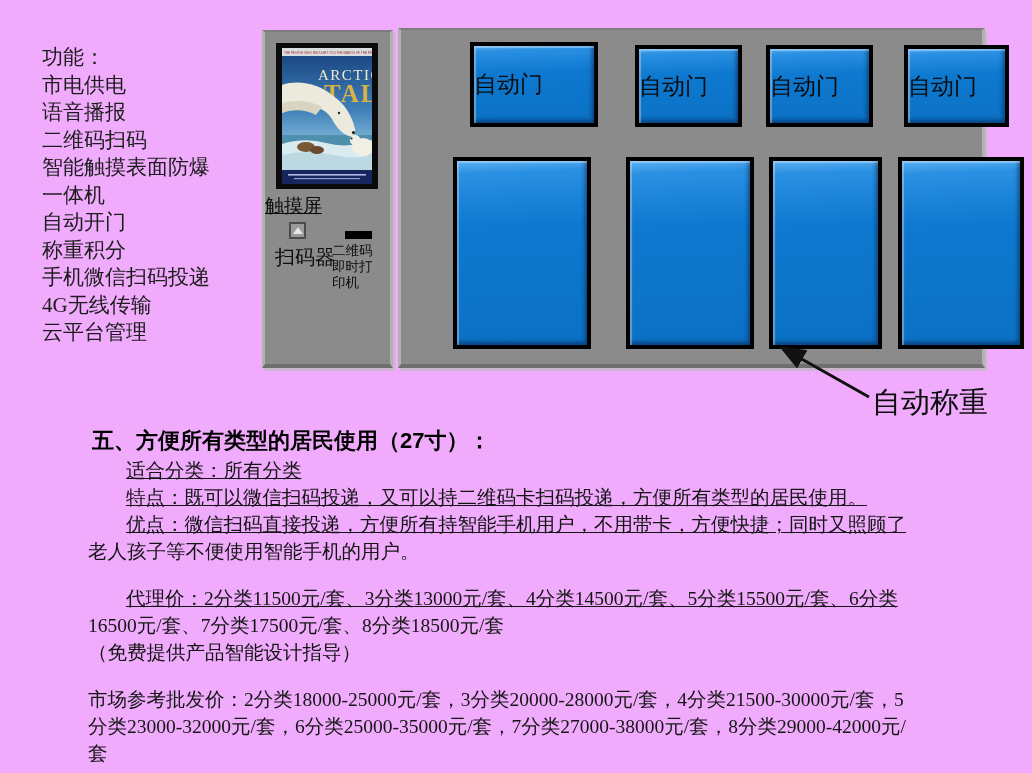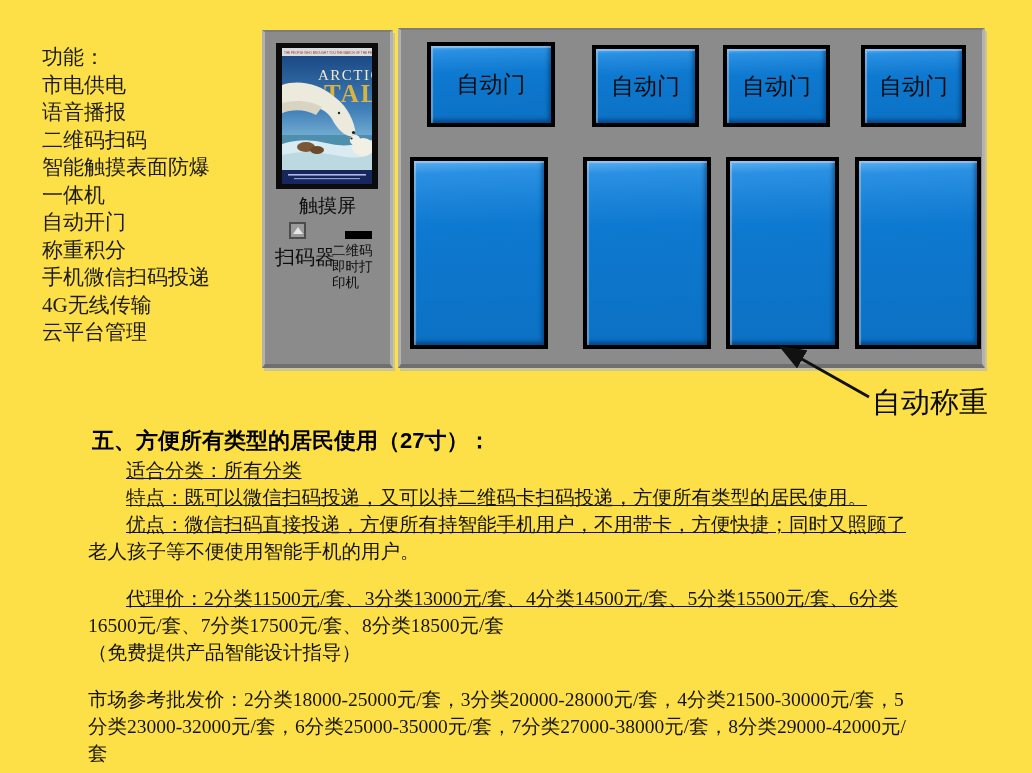--- a/index.html
+++ b/index.html
@@ -1,52 +1,52 @@
 <!DOCTYPE html>
 <html><head>
 <meta charset="utf-8">
 <style>
   html,body{margin:0;padding:0;background:#ffffff;}
-  .slide{position:relative;width:1032px;height:773px;background:#fde047;overflow:hidden;
+  .slide{position:relative;width:1032px;height:773px;background:#f0abfc;overflow:hidden;
          font-family:"Liberation Serif",serif;color:#111;}
 
   
   .features{position:absolute;left:42px;top:44px;font-size:21px;line-height:27.5px;color:#1c1c1c;}
   .features div{white-space:nowrap;}
 
   
   .gray-panel{position:absolute;background:#8b8b8b;
     border-left:3px solid #b2b2b2;border-right:3px solid #b2b2b2;
     border-top:2px solid #7d7d7d;border-bottom:4px solid #6f6f6f;
     box-shadow:2px 3px 0 rgba(185,185,185,.7);box-sizing:border-box;}
   .left-panel{left:262px;top:30px;width:131px;height:338px;}
   .right-panel{left:398px;top:28px;width:587px;height:340px;}
 
   
   .poster{position:absolute;left:11px;top:11px;width:102px;height:146px;display:block;}
 
-  .ts-label{position:absolute;left:0;top:161px;width:100%;text-align:center;
-            font-size:19px;color:#0c0c0c;}
+  .ts-label{position:absolute;left:0;top:161px;width:100%;text-align:left;
+            font-size:19px;color:#0c0c0c;text-decoration:underline;}
 
   .scanner-icon{position:absolute;left:24px;top:190px;width:17px;height:17px;
     background:#9a9a9a;border:2px solid #4c4c4c;box-sizing:border-box;
     display:flex;align-items:center;justify-content:center;}
   .scanner-icon .tri{width:0;height:0;border-left:5px solid transparent;
     border-right:5px solid transparent;border-bottom:7px solid #e6e6e6;}
   .scanner-label{position:absolute;left:10px;top:212px;font-size:20px;color:#0c0c0c;}
 
   .printer-bar{position:absolute;left:80px;top:199px;width:27px;height:8px;background:#000;}
   .printer-label{position:absolute;left:67px;top:211px;font-size:13.5px;line-height:16px;
     color:#0c0c0c;white-space:pre-line;}
 
   
   .blue{position:absolute;box-sizing:border-box;border:4px solid #000;
     background:linear-gradient(178deg,#5db0f2 0%,#2a90e2 7%,#0e79d0 35%,#0b71c4 100%);
     box-shadow:inset 2px 2px 1px rgba(255,255,255,.35), inset -2px -3px 4px rgba(0,20,60,.5);
-    display:flex;align-items:center;justify-content:center;}
+    display:flex;align-items:center;margin-left:43px;}
   .door{font-size:23px;color:#0a0a0a;}
   .door1{left:26px;top:12px;width:128px;height:85px;}
   .door2{left:191px;top:15px;width:107px;height:82px;}
   .door3{left:322px;top:15px;width:107px;height:82px;}
   .door4{left:460px;top:15px;width:105px;height:82px;}
   .bin1{left:9px;top:127px;width:138px;height:192px;}
   .bin2{left:182px;top:127px;width:128px;height:192px;}
   .bin3{left:325px;top:127px;width:113px;height:192px;}
   .bin4{left:454px;top:127px;width:126px;height:192px;}
 

